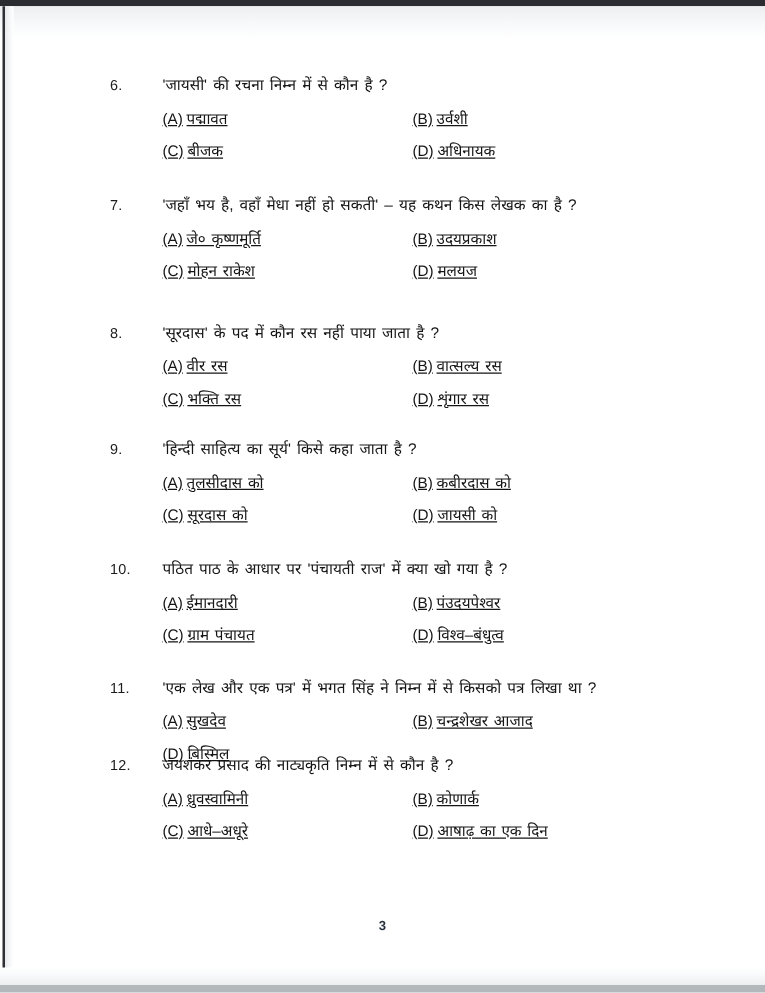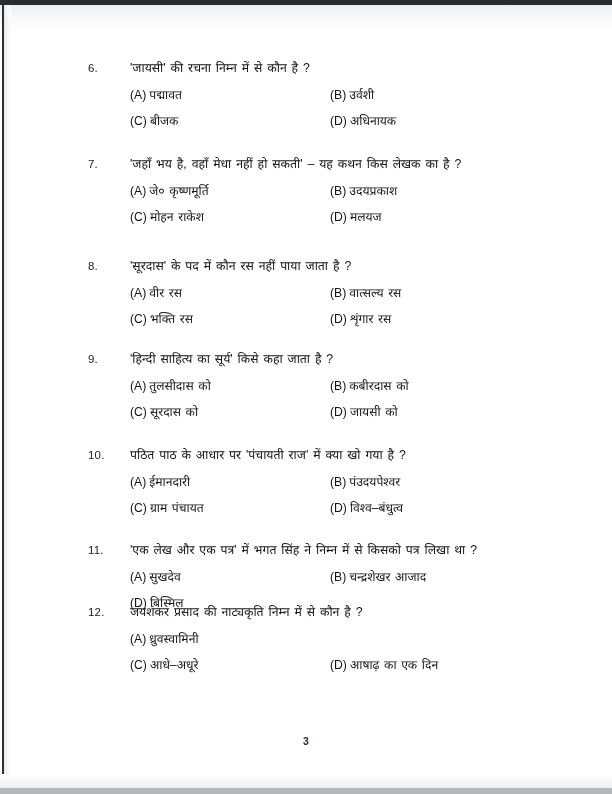--- a/index.html
+++ b/index.html
@@ -102,20 +102,21 @@
   .opt-row {
     display: flex;
     margin-bottom: 9px;
   }
   .opt-row:last-child { margin-bottom: 0; align-items: center; }
   .opt {
     font-size: 12.2px;
     color: #151515;
     white-space: nowrap;
     word-spacing: 1.2px;
+    text-decoration: underline;
   }
   .opt .tag {
     font-family: "Liberation Sans", "DejaVu Sans", sans-serif;
     margin-right: 3px;
   }
   .opt-a, .opt-c { flex: 0 0 200px; }
   .opt-b, .opt-d { flex: 1 1 auto; }
 
   #page-number {
     position: absolute;
@@ -237,20 +238,21 @@
       </div>
     </div>
     <div class="question-block" style="top: 604px;">
       <div class="q-head">
         <div class="q-number">12.</div>
         <div class="q-text">जयशंकर प्रसाद की नाट्यकृति निम्न में से कौन है ?</div>
       </div>
       <div class="options">
         <div class="opt-row">
           <div class="opt opt-a"><span class="tag">(A)</span><span>ध्रुवस्वामिनी</span></div>
+          <div class="opt opt-b"><span class="tag">(B)</span><span>कोणार्क</span></div>
         </div>
         <div class="opt-row">
           <div class="opt opt-c"><span class="tag">(C)</span><span>आधे–अधूरे</span></div>
           <div class="opt opt-d"><span class="tag">(D)</span><span>आषाढ़ का एक दिन</span></div>
         </div>
       </div>
     </div>
   </div>
 
 <div id="page-number">3</div>

